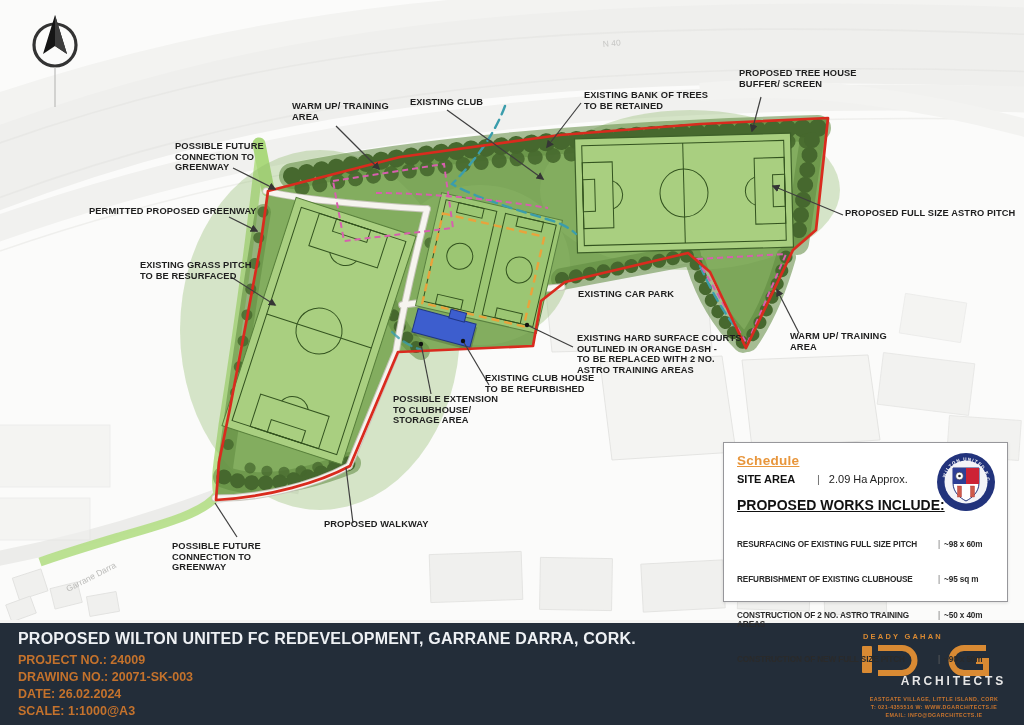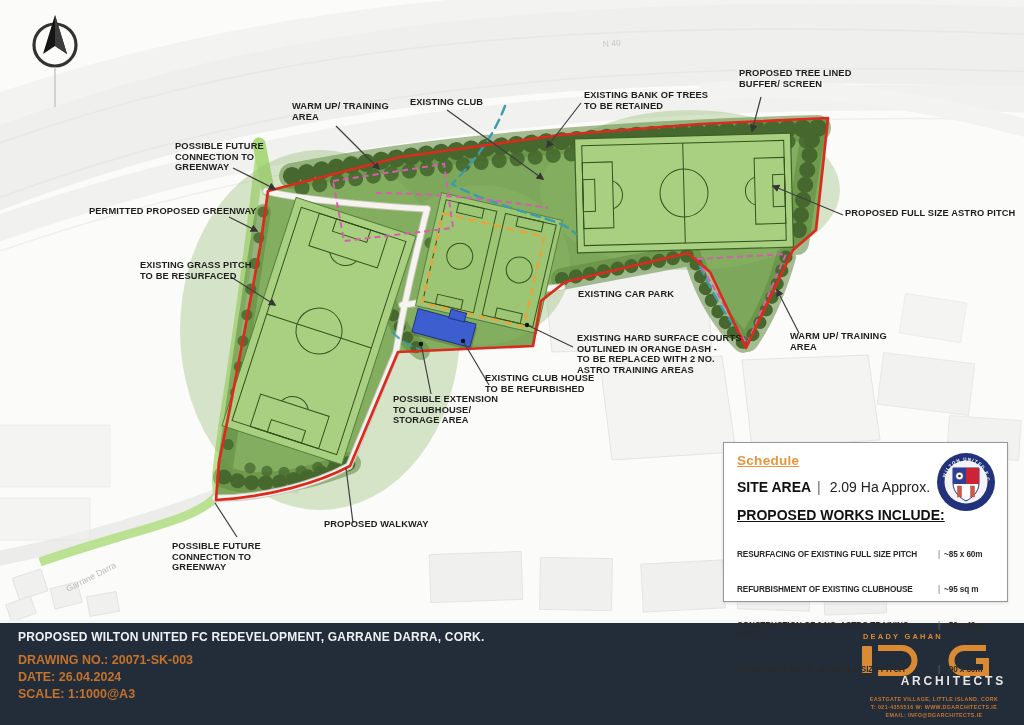--- a/index.html
+++ b/index.html
@@ -8,35 +8,35 @@
   
   #mapwrap{position:absolute;left:0;top:0;width:1024px;height:620px;}
   #mapsvg{position:absolute;left:0;top:0;}
   .anno{position:absolute;font:700 9.3px/1.15 "Liberation Sans",sans-serif;color:#1e1e1e;
         white-space:pre-line;letter-spacing:.1px;z-index:5;}
   
   #schedule{position:absolute;left:723px;top:442px;width:285px;height:160px;background:#fff;
             border:1.6px solid #97979b;box-sizing:border-box;padding:10px 13px;z-index:6;
             box-shadow:0 1px 3px rgba(0,0,0,.12);}
   #schedule .sched-title{color:#e8963c;font-size:13.5px;font-weight:700;text-decoration:underline;letter-spacing:.3px;}
-  #schedule .site-row{display:flex;align-items:baseline;margin-top:11px;font-size:14px;color:#111;}
+  #schedule .site-row{display:flex;align-items:baseline;margin-top:5px;font-size:11px;color:#111;}
   #schedule .site-row .lbl{font-weight:700;width:78px;}
   #schedule .pipe{color:#666;margin:0 9px 0 2px;font-weight:400;}
   #schedule .site-row .val{color:#222;}
   #schedule .works-head{margin-top:12px;font-size:14px;font-weight:700;text-decoration:underline;color:#111;}
   #schedule .wrow{display:flex;align-items:baseline;margin-top:5.5px;font-size:8.2px;font-weight:700;
                   color:#2a2a2a;letter-spacing:-.1px;}
   #schedule .wrow .item{flex:1;margin-top:21px;}
   #schedule .wrow .pipe{margin:0 4px;}
   #schedule .wrow .dim{width:50px;}
   #crest{position:absolute;right:10px;top:7px;}
   
   #titlebar{position:absolute;left:0;top:620px;width:1024px;height:105px;background:#232d39;
             border-top:3px solid #f4f4f2;box-sizing:border-box;}
-  #titlebar .main-title{position:absolute;left:18px;top:7px;color:#eef1f4;font-size:12px;
+  #titlebar .main-title{position:absolute;left:18px;top:7px;color:#eef1f4;font-size:16px;
                         font-weight:700;letter-spacing:.2px;}
   #titlebar .meta{position:absolute;left:18px;top:29px;color:#c4722c;font-size:12.5px;
                   font-weight:700;line-height:17px;}
   #logo{position:absolute;right:16px;top:9px;width:148px;}
   #logo .firm-top{font-size:7.5px;font-weight:700;letter-spacing:2.2px;color:#d98a33;padding-left:3px;}
   #logo .firm-bottom{font-size:12px;font-weight:700;letter-spacing:2.8px;color:#e6e6e6;text-align:right;margin-top:-7px;padding-right:2px;}
   #logo .addr{margin-top:7px;font-size:5.3px;line-height:1.55;color:#c9752e;text-align:center;letter-spacing:.4px;font-weight:700;}
 </style>
 </head>
 <body>
@@ -238,21 +238,21 @@
         <polygon points="0,-30 12,9 0,1" fill="#3d3d3d"></polygon>
         <line x1="0" y1="22" x2="0" y2="62" stroke="#bdbdbb" stroke-width="1.2"></line>
       </g>
     </svg>
 
     <div class="anno" style="left:292px;top:101px">WARM UP/ TRAINING
 AREA</div>
     <div class="anno" style="left:410px;top:97px">EXISTING CLUB</div>
     <div class="anno" style="left:584px;top:90px">EXISTING BANK OF TREES
 TO BE RETAINED</div>
-    <div class="anno" style="left:739px;top:68px">PROPOSED TREE LINED
+    <div class="anno" style="left:739px;top:68px">PROPOSED TREE HOUSE
 BUFFER/ SCREEN</div>
     <div class="anno" style="left:845px;top:208px">PROPOSED FULL SIZE ASTRO PITCH</div>
     <div class="anno" style="left:790px;top:331px">WARM UP/ TRAINING
 AREA</div>
     <div class="anno" style="left:578px;top:289px">EXISTING CAR PARK</div>
     <div class="anno" style="left:577px;top:333px">EXISTING HARD SURFACE COURTS
 OUTLINED IN ORANGE DASH -
 TO BE REPLACED WITH 2 NO.
 ASTRO TRAINING AREAS</div>
     <div class="anno" style="left:485px;top:373px">EXISTING CLUB HOUSE
@@ -276,21 +276,21 @@
     <div class="sched-title">Schedule</div>
     <div class="site-row">
       <span class="lbl">SITE AREA</span>
       <span class="pipe">|</span>
       <span class="val">2.09 Ha Approx.</span>
     </div>
     <div class="works-head">PROPOSED WORKS INCLUDE:</div>
     <div class="wrow">
       <span class="item">RESURFACING OF EXISTING FULL SIZE PITCH</span>
       <span class="pipe">|</span>
-      <span class="dim">~85 x 60m</span>
+      <span class="dim">~98 x 60m</span>
     </div>
     <div class="wrow">
       <span class="item">REFURBISHMENT OF EXISTING CLUBHOUSE</span>
       <span class="pipe">|</span>
       <span class="dim">~95 sq m</span>
     </div>
     <div class="wrow">
       <span class="item">CONSTRUCTION OF 2 NO. ASTRO TRAINING AREAS</span>
       <span class="pipe">|</span>
       <span class="dim">~50 x 40m</span>
@@ -314,22 +314,23 @@
       <circle cx="-6.5" cy="-6" r="1.3" fill="#222"></circle>
       <rect x="-8.5" y="4" width="4" height="11" fill="#cf5a4a" stroke="#a33" stroke-width=".4"></rect>
       <rect x="4.5" y="4" width="4" height="11" fill="#cf5a4a" stroke="#a33" stroke-width=".4"></rect>
       <path d="M-17,18 q17,11 34,0 l-2.5,6 q-14.5,9 -29,0 z" fill="#22337c"></path>
     </svg>
   </div>
 
   <div id="titlebar">
     <div class="main-title">PROPOSED WILTON UNITED FC REDEVELOPMENT, GARRANE DARRA, CORK.</div>
     <div class="meta">
+      <div>PROJECT NO.: 24009</div>
       <div>DRAWING NO.: 20071-SK-003</div>
-      <div>DATE: 26.04.2024</div>
+      <div>DATE: 26.02.2024</div>
       <div>SCALE: 1:1000@A3</div>
     </div>
     <div id="logo">
       <div class="firm-top">DEADY GAHAN</div>
       <svg width="134" height="36" viewBox="0 0 134 36">
         <rect x="2" y="5" width="10" height="27" rx="1" fill="#d98a33"></rect>
         <path d="M18,7 h24 a12.5,12.5 0 0 1 0,25 h-24" fill="none" stroke="#d98a33" stroke-width="6"></path>
         <path d="M126,7 h-22 a12.5,12.5 0 0 0 0,25 h22 v-12 h-10" fill="none" stroke="#d98a33" stroke-width="6"></path>
       </svg>
       <div class="firm-bottom">ARCHITECTS</div>

